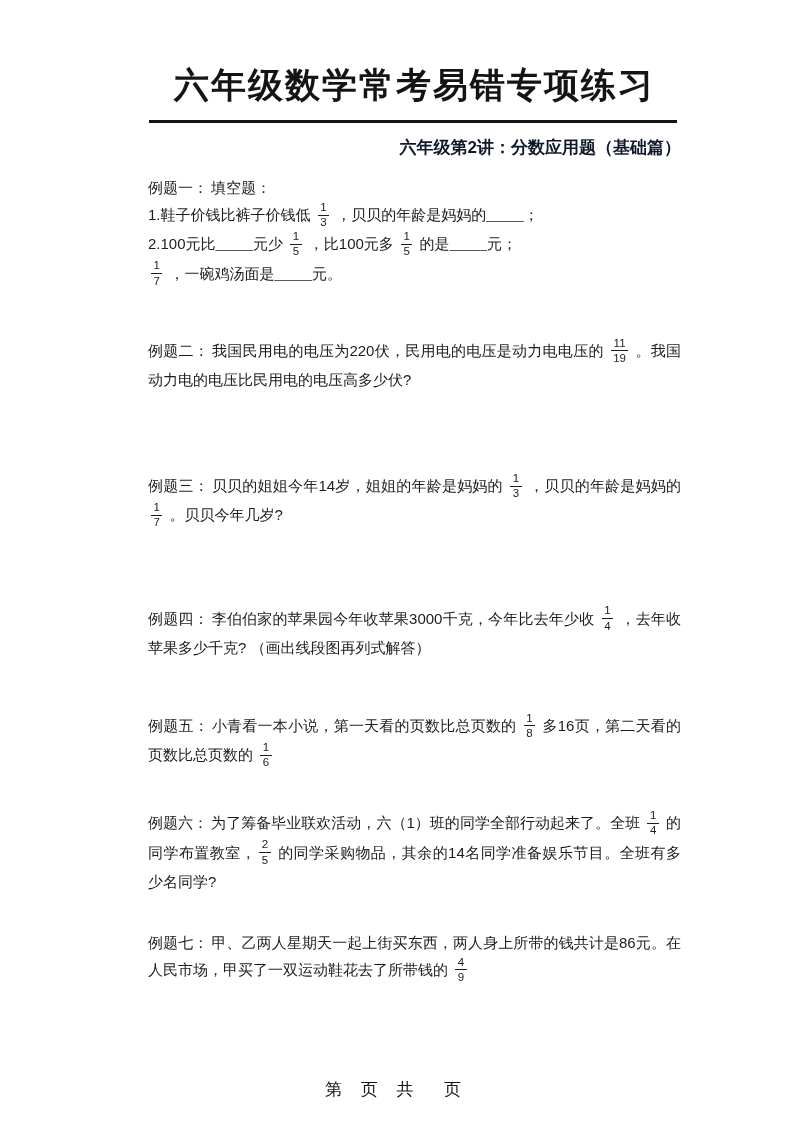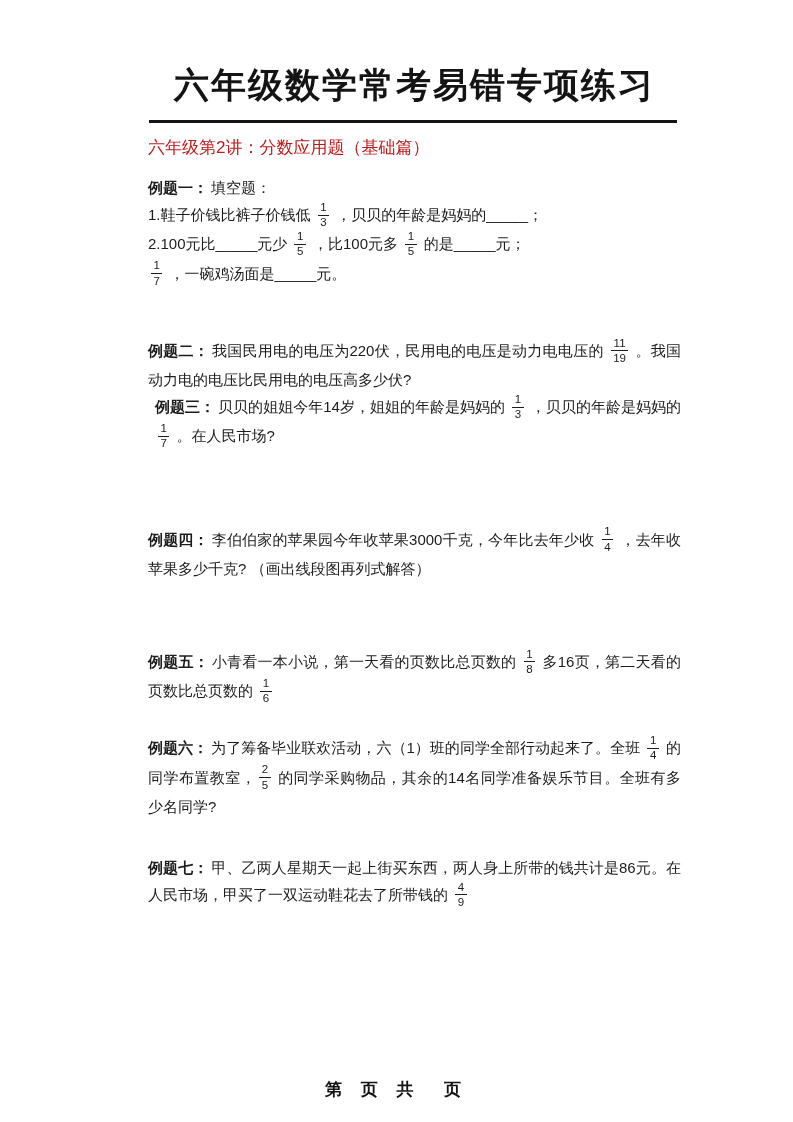--- a/index.html
+++ b/index.html
@@ -24,68 +24,68 @@
     white-space: nowrap;
   }
   .title-rule {
     border: none;
     border-top: 3px solid #141414;
     width: 528px;
     margin: 11px 0 13px 1px;
   }
   .section-heading {
     font-size: 17px;
-    font-weight: 400;
-    color: #b91c1c;
+    font-weight: 700;
+    color: #0f172a;
     margin-bottom: 15px;
+    text-align: right;
   }
   .problem { max-width: 533px; }
   .problem p {
     font-size: 15px;
     line-height: 27px;
     text-align: justify;
   }
-  .plabel { font-weight: 700; margin-right: 3px; }
+  .plabel { font-weight: 400; margin-right: 3px; }
   
   .problem-1 { margin-bottom: 48px; }
-  .problem-2 { }
-  .problem-3 { margin-bottom: 74px; margin-left: 7px; }
-  .problem-4 { margin-bottom: 66px; }
-  .problem-5 { margin-bottom: 28px; }
+  .problem-2 { margin-bottom: 79px; }
+  .problem-3 { margin-bottom: 74px; }
+  .problem-4 { margin-bottom: 51px; }
+  .problem-5 { margin-bottom: 39px; }
   .problem-6 { margin-bottom: 34px; }
   .problem-7 { margin-bottom: 12px; }
   
   .frac {
     display: inline-flex;
     flex-direction: column;
     align-items: center;
     vertical-align: middle;
     font-size: 11.5px;
     line-height: 1.15;
     margin: 0 3px;
     position: relative;
     top: -1px;
   }
   .frac .num {
     border-bottom: 1.4px solid #1c1c1c;
     padding: 0 2.5px 0.5px 2.5px;
   }
   .frac .den { padding-top: 0.5px; }
-  .blank { white-space: pre; }
+  .blank { white-space: pre; font-family: Liberation Serif, serif; }
   .page-footer {
     position: absolute;
     left: 0;
     bottom: 21px;
     width: 100%;
     text-align: center;
     font-size: 17px;
     letter-spacing: 7px;
     white-space: pre;
     color: #141414;
-    font-weight: bold;
   }
 </style>
 </head>
 <body>
 
 <div class="page">
   <h1 class="doc-title">六年级数学常考易错专项练习</h1>
   <hr class="title-rule">
   <h2 class="section-heading">六年级第2讲：分数应用题（基础篇）</h2>
 
@@ -111,21 +111,21 @@
             <span class="den">19</span>
           </span><span> 。我国动力电的电压比民用电的电压高多少伏?</span></p>
       </div>
       <div class="problem problem-3">
         <p><strong class="plabel">例题三：</strong><span>贝贝的姐姐今年14岁，姐姐的年龄是妈妈的 </span><span class="frac">
             <span class="num">1</span>
             <span class="den">3</span>
           </span><span> ，贝贝的年龄是妈妈的 </span><span class="frac">
             <span class="num">1</span>
             <span class="den">7</span>
-          </span><span> 。在人民市场?</span></p>
+          </span><span> 。贝贝今年几岁?</span></p>
       </div>
       <div class="problem problem-4">
         <p><strong class="plabel">例题四：</strong><span>李伯伯家的苹果园今年收苹果3000千克，今年比去年少收 </span><span class="frac">
             <span class="num">1</span>
             <span class="den">4</span>
           </span><span> ，去年收苹果多少千克? （画出线段图再列式解答）</span></p>
       </div>
       <div class="problem problem-5">
         <p><strong class="plabel">例题五：</strong><span>小青看一本小说，第一天看的页数比总页数的 </span><span class="frac">
             <span class="num">1</span>

